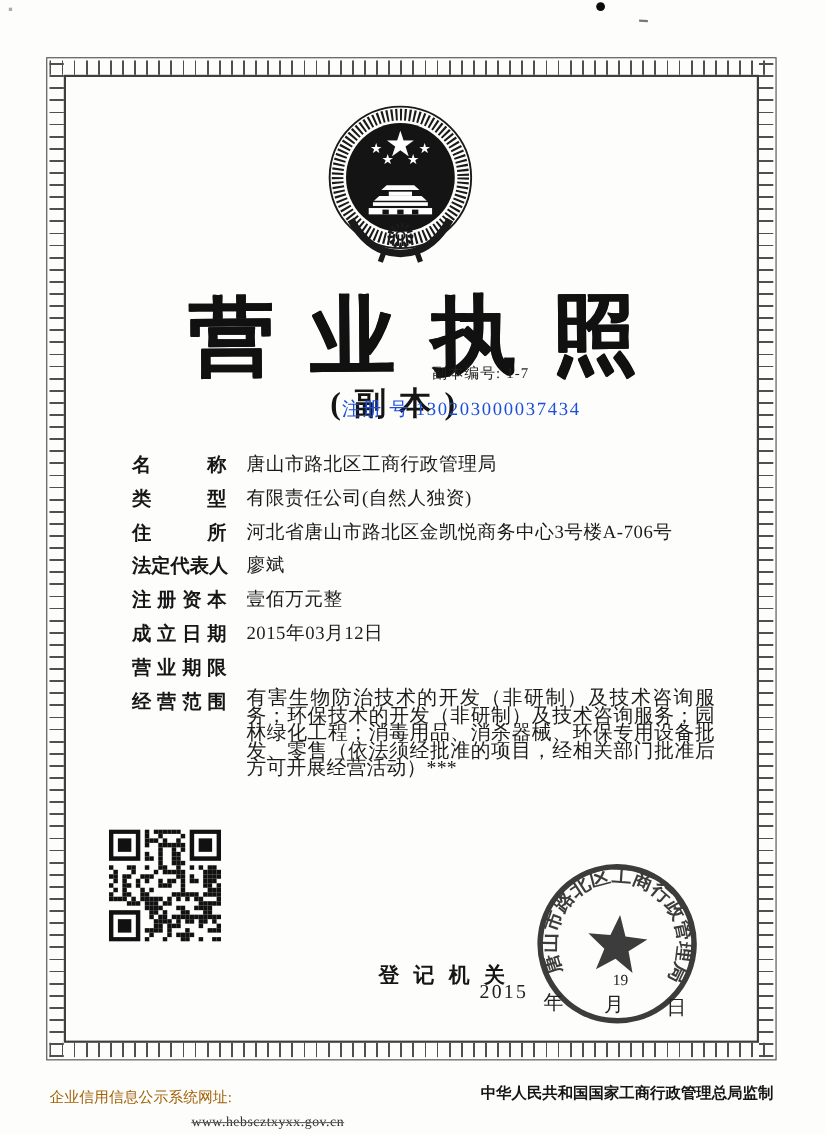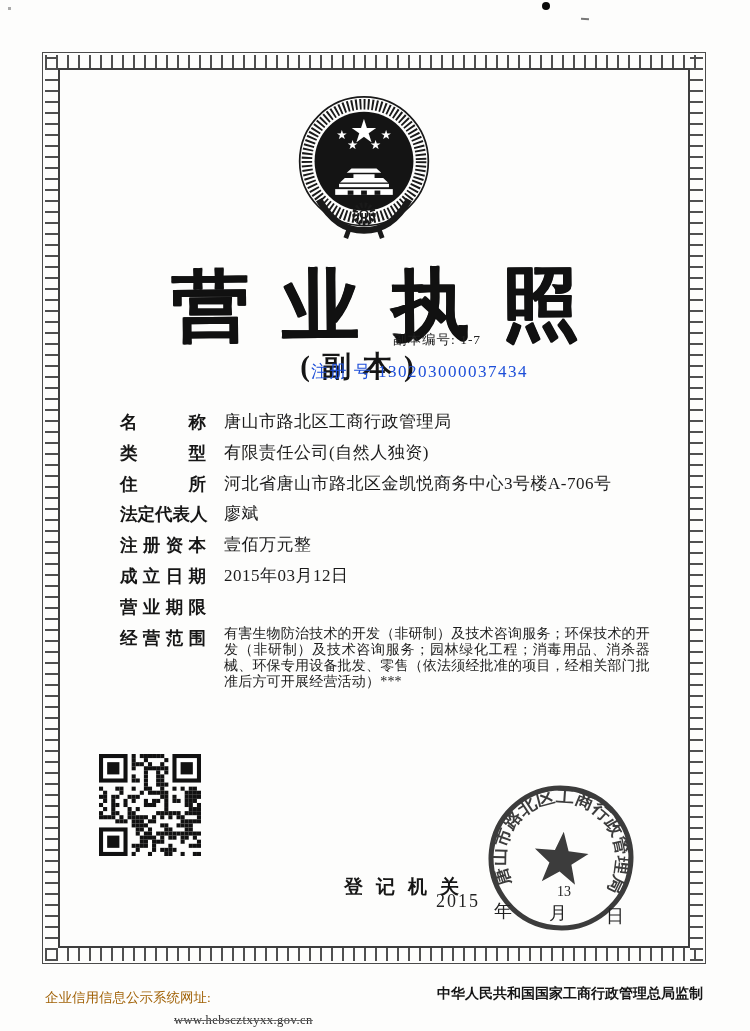--- a/index.html
+++ b/index.html
@@ -34,21 +34,21 @@
             font-weight:bold;font-size:29px;letter-spacing:12px;padding-left:12px;
             transform:translateX(-18px);color:#151515;}
   .regno{position:absolute;left:311px;top:360px;font-size:17px;letter-spacing:1.5px;color:#1d4ed8;}
   
   .fields{position:absolute;left:120px;top:410px;width:530px;}
   .frow{display:flex;align-items:flex-start;min-height:30.8px;}
   .flbl{width:86px;min-width:86px;display:flex;justify-content:space-between;
         font-family:"Liberation Sans", sans-serif;font-weight:bold;font-size:17.5px;
         color:#161616;margin-right:18px;}
   .fval{font-size:17px;color:#1b1b1b;letter-spacing:.5px;}
-  .fval.para{width:437px;font-size:14px;line-height:16px;letter-spacing:.2px;text-align:justify;}
+  .fval.para{width:437px;font-size:18px;line-height:16px;letter-spacing:.2px;text-align:justify;}
   
   .qr{position:absolute;left:99px;top:754px;}
   
   .registry{position:absolute;left:344px;top:846px;font-size:19px;font-weight:bold;
             letter-spacing:13px;color:#161616;margin-top:28px;}
   
   .stamp{position:absolute;left:486px;top:783px;opacity:.88;transform:rotate(6deg);}
   
   .dt{position:absolute;color:#222;}
   .dt.y{left:436px;top:891px;font-size:18px;letter-spacing:2px;}
@@ -426,21 +426,21 @@
     <defs>
       <path id="stampArc" d="M 29 105.5 A 55 55 0 1 1 119 105.5" fill="none"></path>
     </defs>
     <text font-size="16.5" fill="#222" font-weight="bold">
       <textPath href="#stampArc" startOffset="2" textLength="232" lengthAdjust="spacingAndGlyphs">唐山市路北区工商行政管理局</textPath>
     </text>
   </svg>
 
   <span class="dt y">2015</span>
   <span class="dt yl">年</span>
-  <span class="dt m">13</span>
+  <span class="dt m">19</span>
   <span class="dt ml">月</span>
   <span class="dt dl">日</span>
 
   <div class="url">www.hebscztxyxx.gov.cn</div>
   <div class="foot-l">企业信用信息公示系统网址:</div>
   <div class="foot-r">中华人民共和国国家工商行政管理总局监制</div>
 
 </div>
 
 </body></html>

